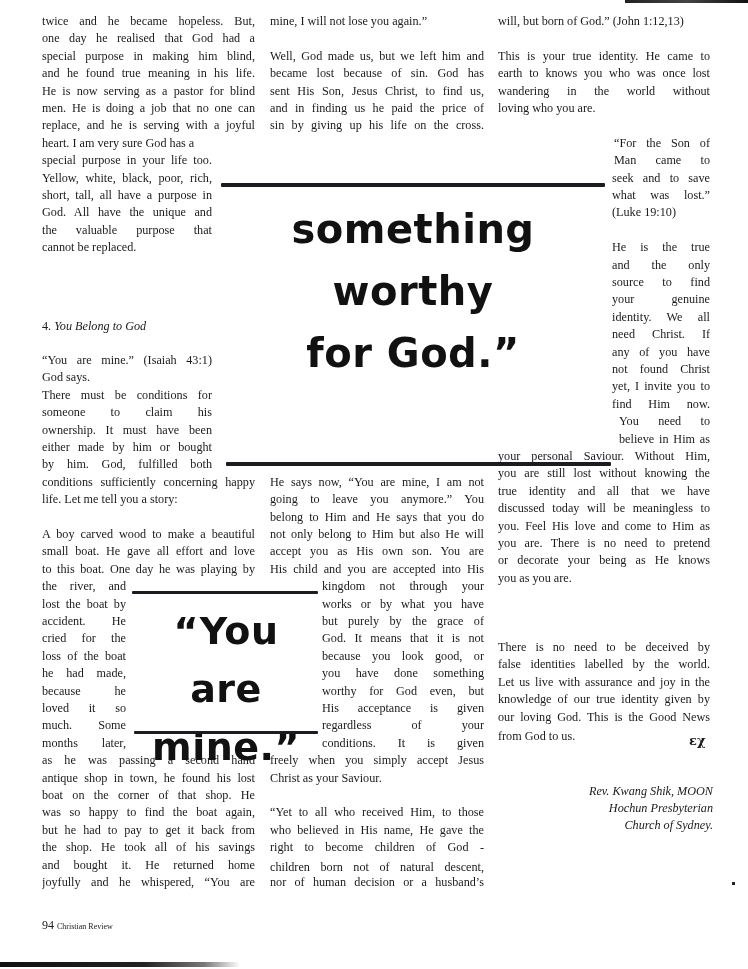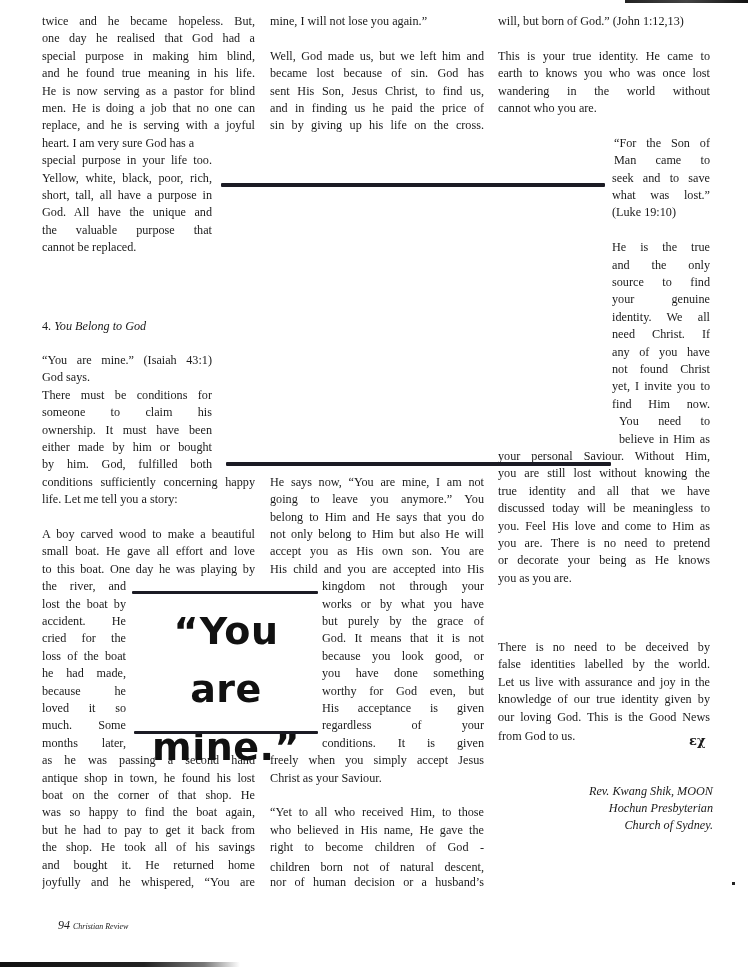--- a/index.html
+++ b/index.html
@@ -23,21 +23,21 @@
   .j { text-align: justify; text-align-last: justify; white-space: normal; overflow: hidden; }
   .it { font-style: italic; }
   .rule { position: absolute; height: 4px; background: #1b1b24; border-radius: 1px; }
   .quote {
     position: absolute; text-align: center; color: #111;
     font-family: "DejaVu Sans", sans-serif; font-weight: bold;
     letter-spacing: 0.5px;
   }
   .big-quote-line { display: block; font-size: 40px; line-height: 62px; }
   .small-quote-line { display: block; font-size: 38px; line-height: 58px; }
-  .folio { position: absolute; left: 58px; top: 918px; font-size: 12px; font-style: italic; }
+  .folio { position: absolute; left: 42px; top: 918px; font-size: 12px; }
   .folio .mag { font-size: 8px; margin-left: 3px; }
   .sign { position: absolute; font-style: italic; font-size: 12.2px; text-align: right; width: 200px; }
   .ex { position: absolute; left: 689px; top: 733px; font-size: 13px; font-weight: bold; font-family: "DejaVu Serif", serif; }
   .speck { position: absolute; left: 732px; top: 882px; width: 3px; height: 3px; background: #222; }
 </style>
 </head>
 <body>
 
 <div class="top-bar"></div>
 
@@ -133,21 +133,21 @@
   <div class="line j" style="left:270px;top:839.2px;width:214px">right to become children of God -</div>
   <div class="line j" style="left:270px;top:859px;width:214px">children born not of natural descent,</div>
   <div class="line j" style="left:270px;top:874px;width:214px">nor of human decision or a husband’s</div>
 </div>
 
 <div>
   <div class="line" style="left:498px;top:13px">will, but born of God.” (John 1:12,13)</div>
   <div class="line j" style="left:498px;top:47.8px;width:212px">This is your true identity. He came to</div>
   <div class="line j" style="left:498px;top:65.2px;width:212px">earth to knows you who was once lost</div>
   <div class="line j" style="left:498px;top:82.6px;width:212px">wandering in the world without</div>
-  <div class="line" style="left:498px;top:100px">cannot who you are.</div>
+  <div class="line" style="left:498px;top:100px">loving who you are.</div>
 
   <div class="line j" style="left:614px;top:134.8px;width:96px">“For the Son of</div>
   <div class="line j" style="left:614px;top:152.2px;width:96px">Man came to</div>
   <div class="line j" style="left:612px;top:169.6px;width:98px">seek and to save</div>
   <div class="line j" style="left:612px;top:187px;width:98px">what was lost.”</div>
   <div class="line" style="left:612px;top:204.4px">(Luke 19:10)</div>
 
   <div class="line j" style="left:612px;top:239.2px;width:98px">He is the true</div>
   <div class="line j" style="left:612px;top:256.6px;width:98px">and the only</div>
   <div class="line j" style="left:612px;top:274px;width:98px">source to find</div>
@@ -179,20 +179,22 @@
   <div class="line" style="left:498px;top:728px">from God to us.</div>
   <div class="ex">εχ</div>
 
   <div class="sign" style="left:513px;top:784px">Rev. Kwang Shik, MOON</div>
   <div class="sign" style="left:513px;top:801px">Hochun Presbyterian</div>
   <div class="sign" style="left:513px;top:818px">Church of Sydney.</div>
 </div>
 
 <div class="rule" style="left:221px;top:183px;width:384px"></div>
 <div class="quote" style="left:222px;top:198px;width:382px">
+  <span class="big-quote-line">something worthy</span>
+  <span class="big-quote-line">for God.”</span>
 </div>
 <div class="rule" style="left:226px;top:462px;width:385px"></div>
 
 <div class="rule" style="left:132px;top:591px;width:186px;height:3px"></div>
 <div class="quote" style="left:134px;top:602px;width:184px">
   <span class="small-quote-line">“You are</span>
   <span class="small-quote-line">mine.”</span>
 </div>
 <div class="rule" style="left:134px;top:731px;width:184px;height:3px"></div>
 

